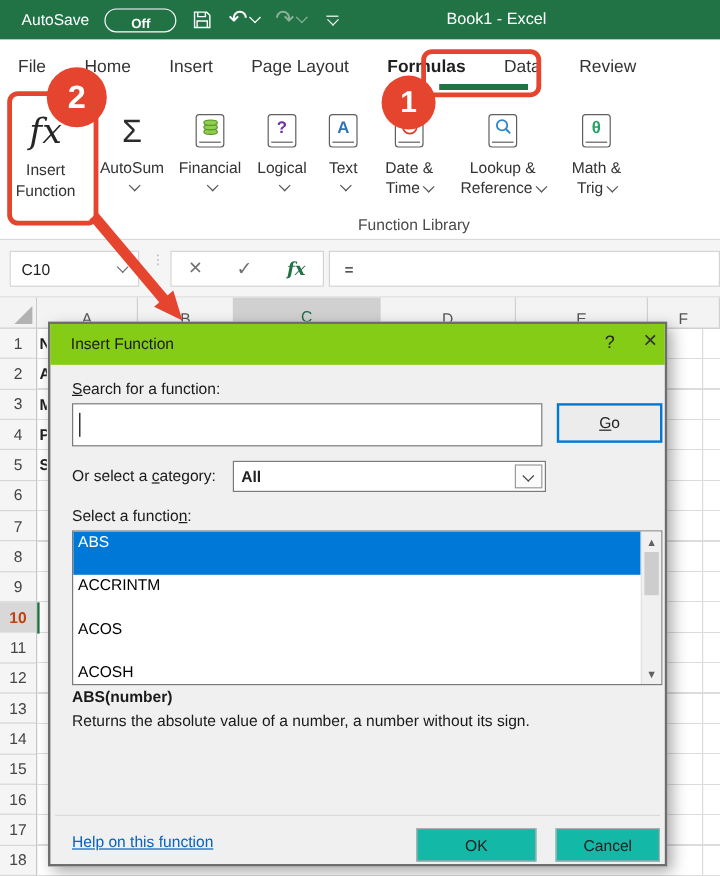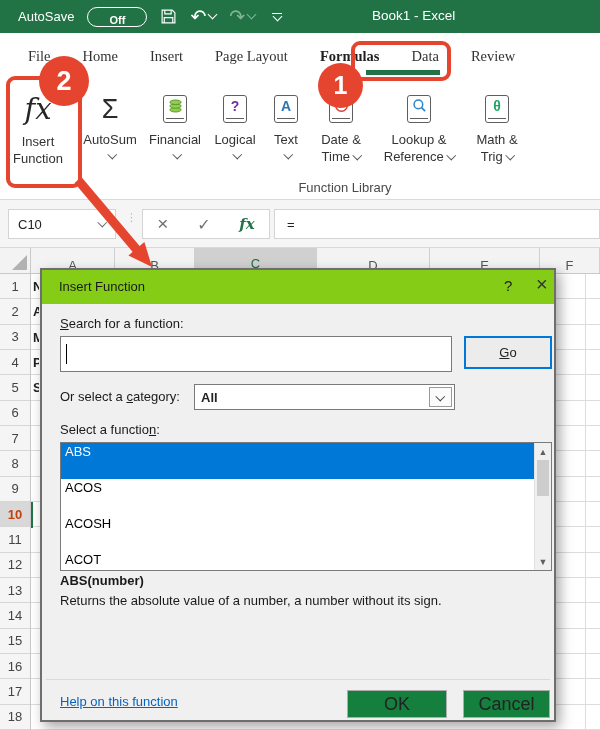--- a/index.html
+++ b/index.html
@@ -19,21 +19,21 @@
   .wchev{display:inline-block;width:6px;height:6px;border-right:1.4px solid #fff;
          border-bottom:1.4px solid #fff;transform:rotate(45deg);margin-left:3px;margin-top:-4px;}
   .qat{display:flex;flex-direction:column;align-items:center;margin-left:4px;}
   .qat i{width:10px;border-top:1.7px solid #fff;margin-bottom:1px;}
   .qat b{display:inline-block;width:6px;height:6px;border-right:1.6px solid #fff;
          border-bottom:1.6px solid #fff;transform:rotate(45deg);margin-top:-2px;}
   .doc-title{position:absolute;left:372px;top:8px;color:#fff;font-size:13.5px;}
 
   
   .tabrow{position:absolute;left:0;top:33px;width:600px;height:49px;background:#fff;
-          display:flex;gap:32px;padding-left:28px;box-sizing:border-box;font-family:Liberation Serif, serif;}
+          display:flex;gap:32px;padding-left:15px;box-sizing:border-box;}
   .tab{font-size:14.5px;color:#333;padding-top:15px;white-space:nowrap;}
   .tab.active{font-weight:700;color:#1f1f1f;}
 
   
   .ribbon{position:absolute;left:0;top:82px;width:600px;height:118px;background:#fff;
           border-bottom:1px solid #d9d9d9;box-sizing:border-box;}
   .ribbon-flex{position:absolute;left:0;top:0;display:flex;gap:2px;}
   .ifbtn{width:76px;display:flex;flex-direction:column;align-items:center;padding-top:2px;}
   .ificon{font-family:"DejaVu Serif",serif;font-style:italic;font-size:29px;color:#262626;
           height:50px;display:flex;align-items:center;}
@@ -122,22 +122,22 @@
   .vscroll{position:absolute;right:0;top:0;bottom:0;width:17px;background:#f0f0f0;
            border-left:1px solid #e2e2e2;box-sizing:border-box;}
   .varrow{position:absolute;left:0;right:0;height:15px;display:flex;align-items:center;
           justify-content:center;font-size:9px;color:#606060;}
   .varrow.up{top:1px;}  .varrow.down{bottom:1px;}
   .vthumb{position:absolute;left:2px;right:2px;top:17px;height:36px;background:#cdcdcd;}
   .dlg-sig{position:absolute;left:18px;top:303px;font-size:13px;font-weight:700;color:#1a1a1a;}
   .dlg-desc{position:absolute;left:18px;top:323px;font-size:13px;color:#1a1a1a;}
   .dlg-sep{position:absolute;left:4px;right:4px;top:409px;border-top:1px solid #d9d9d9;}
   .dlg-link{position:absolute;left:18px;top:424px;font-size:13px;color:#0563c1;text-decoration:underline;}
-  .dlg-btn{position:absolute;top:420px;height:28px;background:#15803d;border:1px solid #adadad;
-           display:flex;align-items:center;justify-content:center;font-size:18px;box-sizing:border-box;}
+  .dlg-btn{position:absolute;top:420px;height:28px;background:#14b8a6;border:1px solid #adadad;
+           display:flex;align-items:center;justify-content:center;font-size:13px;box-sizing:border-box;}
   .ok-btn{left:305px;width:100px;}
   .cancel-btn{left:421px;width:87px;}
 
   
   .anno-box{position:absolute;border:4px solid #e5452f;border-radius:9px;z-index:94;}
   .if-box{left:6px;top:76px;width:68px;height:104px;}
   .tab-box{left:351px;top:41px;width:92px;height:32px;}
   .tab-underline{position:absolute;left:366px;top:70px;width:74px;height:4.5px;background:#217346;z-index:93;}
   .badge{position:absolute;background:#e5452f;border-radius:50%;color:#fff;font-weight:700;
          display:flex;align-items:center;justify-content:center;z-index:96;}
@@ -343,20 +343,21 @@
     <div class="combo">
       <span class="val">All</span>
       <span class="cbtn">
           <i class="chev" style="margin:0 0 2px 0;border-color:#444;"></i>
         </span>
     </div>
     <span class="dlg-label" style="left:18px;top:152px;"><span>Select a functio</span><u>n</u><span>:</span></span>
     <div class="listbox">
       <div class="fitems">
           <div class="fitem sel">ABS</div>
+          <div class="fitem">ACCRINTM</div>
           <div class="fitem">ACOS</div>
           <div class="fitem">ACOSH</div>
           <div class="fitem">ACOT</div>
           <div class="fitem">ACOTH</div>
         </div>
       <div class="vscroll">
         <span class="varrow up">▲</span>
         <span class="vthumb"></span>
         <span class="varrow down">▼</span>
       </div>

